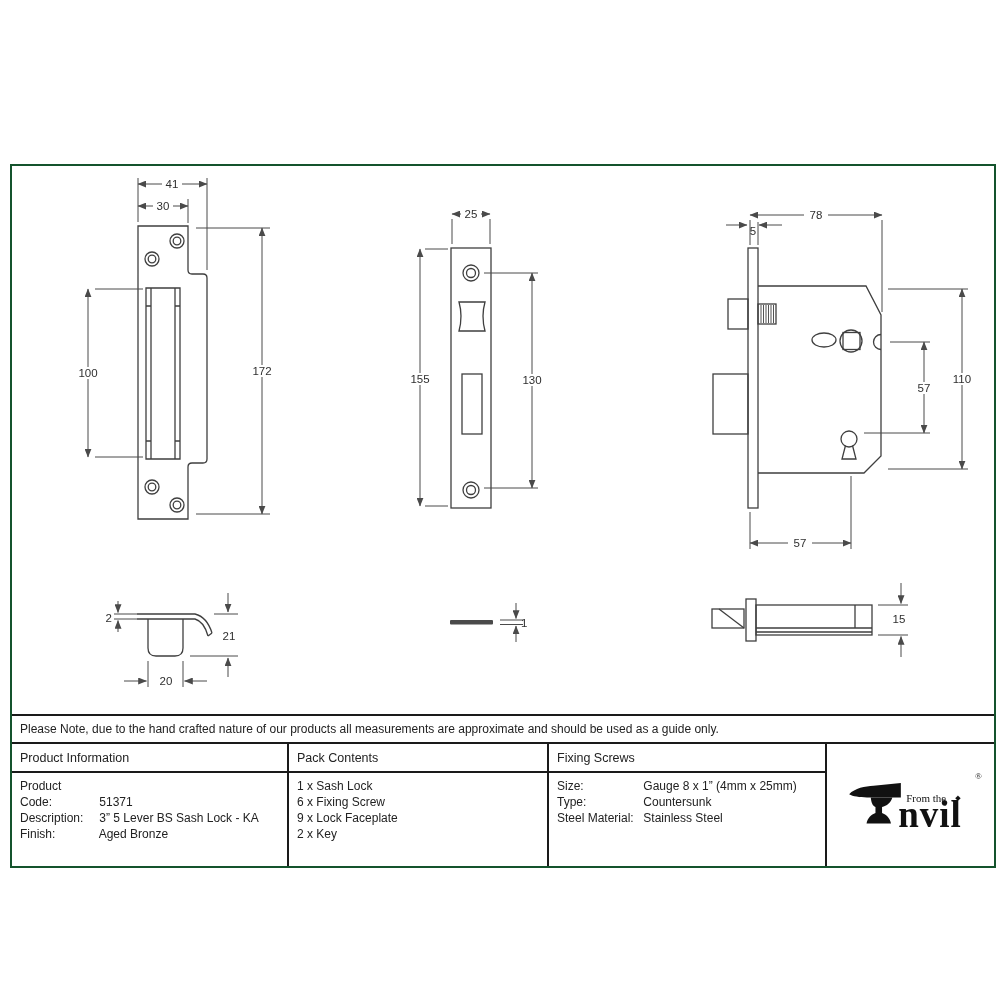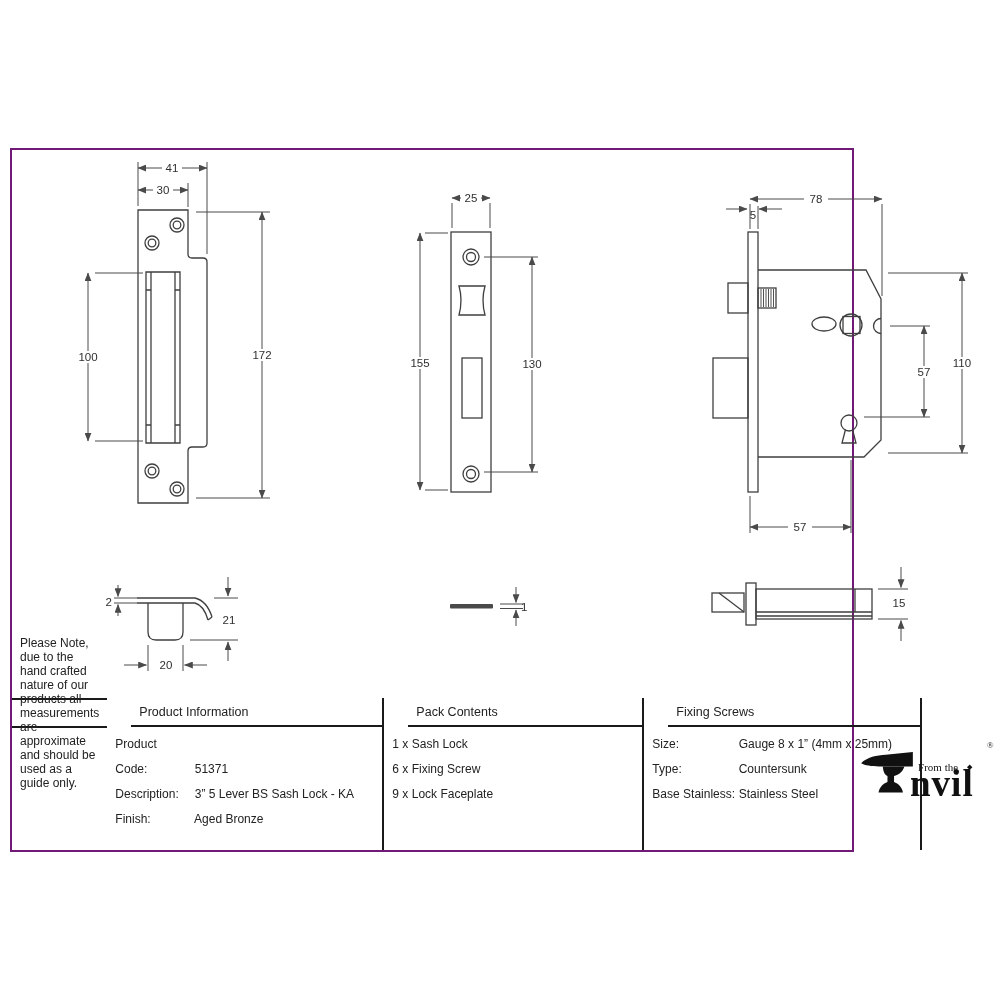--- a/index.html
+++ b/index.html
@@ -1,30 +1,30 @@
 <!DOCTYPE html>
 <html><head>
 <meta charset="utf-8">
 <style>
   html,body{margin:0;padding:0;background:#ffffff;}
   .sheet{position:relative;width:1000px;height:1000px;background:#fff;overflow:hidden;
          font-family:"Liberation Sans",sans-serif;color:#222;}
-  .frame{position:absolute;left:10px;top:148px;width:844px;height:704px;
-         border:2px solid #701a75;box-sizing:border-box;background:#fff;}
+  .frame{position:absolute;left:10px;top:164px;width:986px;height:704px;
+         border:2px solid #14532d;box-sizing:border-box;background:#fff;}
   .drawings{position:absolute;left:0;top:0;}
   svg text{font-family:"Liberation Sans",sans-serif;font-size:11.5px;fill:#2f2f2f;}
-  .tblwrap{position:absolute;left:0;right:0;bottom:0;top:548px;display:flex;flex-direction:row;}
+  .tblwrap{position:absolute;left:0;right:0;bottom:0;top:548px;display:flex;flex-direction:column;}
   .note{border-top:2px solid #1a1a1a;border-bottom:2px solid #1a1a1a;height:30px;box-sizing:border-box;
         display:flex;align-items:center;padding:0 8px;font-size:12px;}
   .grid{flex:1;display:grid;grid-template-columns:275px 260px 278px 1fr;}
   .col{display:flex;flex-direction:column;min-width:0;}
   .col + .col{border-left:2px solid #1a1a1a;}
   .hdr{height:29px;box-sizing:border-box;border-bottom:2px solid #1a1a1a;
-       display:flex;align-items:center;padding:0 8px;font-size:12.5px;margin-left:24px;}
-  .bd{padding:5px 8px 0 8px;font-size:12px;line-height:25px;}
+       display:flex;align-items:center;padding:0 8px;font-size:12.5px;}
+  .bd{padding:5px 8px 0 8px;font-size:12px;line-height:16px;}
   .kv .k{display:inline-block;width:76px;}
   .kv3 .k{display:inline-block;width:83px;}
   .logocell{display:flex;align-items:center;justify-content:center;}
   .brand{position:relative;display:flex;align-items:flex-end;height:50px;padding-right:10px;}
   .anvil-a{display:block;}
   .brand-col{position:relative;margin-left:-3px;}
   .from-the{font-family:Liberation Serif, serif;font-size:11px;color:#111;
             display:flex;align-items:center;gap:9px;margin-left:8px;margin-bottom:-4px;}
   .diamond{font-size:7px;line-height:1;}
   .nvil{font-family:"Liberation Serif",serif;font-weight:700;font-size:37px;line-height:30px;
@@ -193,36 +193,37 @@
             </div>
           </div>
         </div>
 
         <div class="col">
           <div class="hdr">Pack Contents</div>
           <div class="bd">
             <div>1 x Sash Lock</div>
             <div>6 x Fixing Screw</div>
             <div>9 x Lock Faceplate</div>
+            <div>2 x Key</div>
           </div>
         </div>
 
         <div class="col">
           <div class="hdr">Fixing Screws</div>
           <div class="bd">
             <div class="kv3">
               <span class="k">Size:</span>
               <span class="v">Gauge 8 x 1” (4mm x 25mm)</span>
             </div>
             <div class="kv3">
               <span class="k">Type:</span>
               <span class="v">Countersunk</span>
             </div>
             <div class="kv3">
-              <span class="k">Base Stainless:</span>
+              <span class="k">Steel Material:</span>
               <span class="v">Stainless Steel</span>
             </div>
           </div>
         </div>
 
         <div class="col logocell">
           <div class="brand">
             <svg class="anvil-a" width="52" height="47" viewBox="0 0 110 100">
               <path d="M0,24 C12,11 34,7 52,6 L110,0 L110,31 L38,31 C22,30 8,29 0,24 Z" fill="#111"></path>
               <path d="M46,31 L92,31 C89,42 80,49 70,51 L70,64 C79,67 87,75 89,86 L37,86 C39,75 47,67 56,64 L56,51 C50,49 47,42 46,31 Z" fill="#111"></path>

